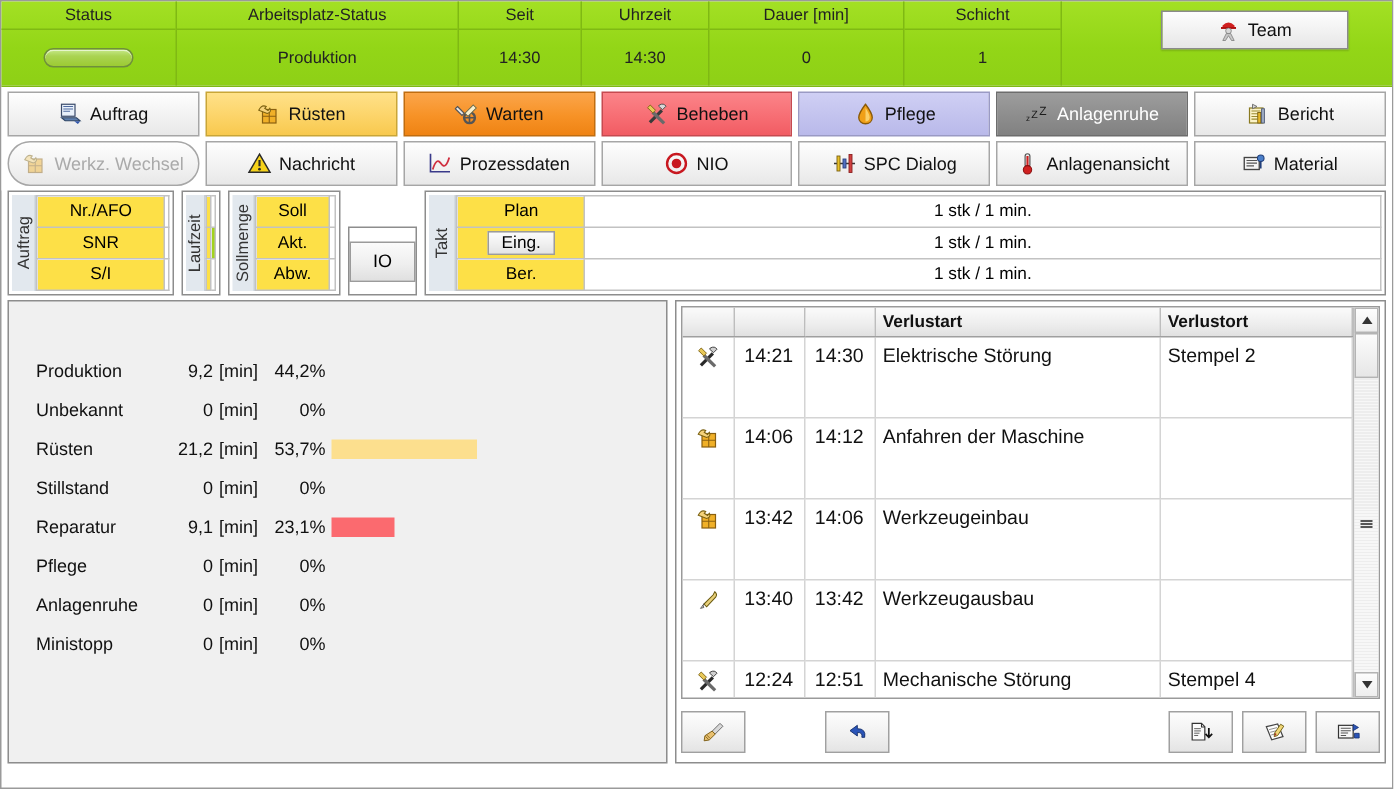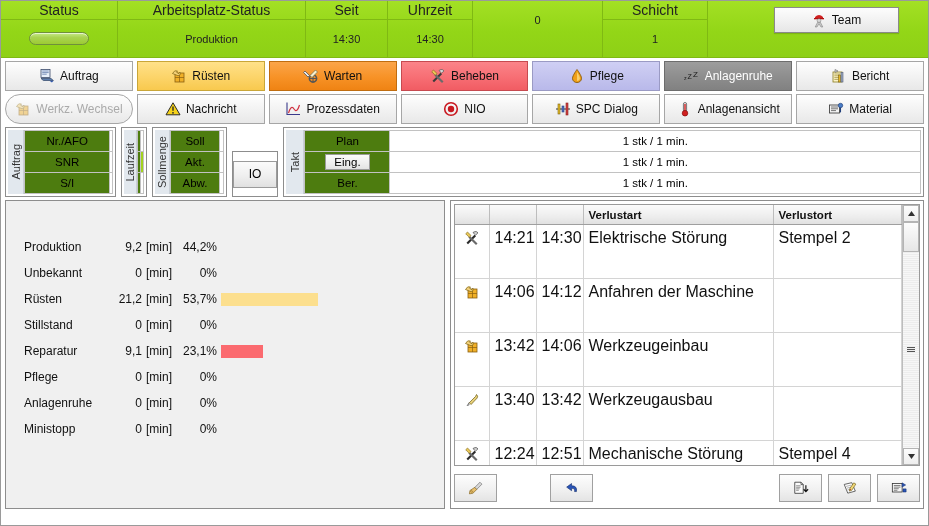--- a/index.html
+++ b/index.html
@@ -33,21 +33,21 @@
     box-sizing: border-box;
     border-right: 1px solid #7fb913;
     display: flex;
     flex-direction: column;
   }
   .sh-col:last-child { border-right: none; }
   .sh-head {
     height: 18px;
     line-height: 18px;
     text-align: center;
-    font-size: 14px;
+    font-size: 11px;
     color: #222;
     border-bottom: 1px solid #7fb913;
     white-space: nowrap;
     overflow: hidden;
   }
   .sh-body {
     height: 37px;
     display: flex;
     align-items: center;
     justify-content: center;
@@ -145,21 +145,21 @@
   }
   .ptable td {
     border: 1px solid #c2c2c2;
     height: 20px;
     font-size: 11.5px;
     text-align: center;
     padding: 0 3px;
     white-space: nowrap;
     overflow: hidden;
   }
-  .ptable td.lbl { background: #4d7c0f; }
+  .ptable td.lbl { background: #fde047; }
   .ptable td.green-cell { background: #a3d31f; }
   .cellbtn {
     display: inline-block;
     box-sizing: border-box;
     border: 1px solid #9b9b9b;
     background: linear-gradient(180deg,#fbfbfb 0%, #efefef 55%, #e3e3e3 100%);
     padding: 1px 8px;
     min-width: 56px;
     font-size: 11.5px;
   }
@@ -251,21 +251,21 @@
     color: #111;
     white-space: nowrap;
     overflow: hidden;
   }
   table.grid td {
     height: 48px;
     vertical-align: top;
     padding: 4px 5px 0 5px;
     border-right: 1px solid #d4d4d4;
     border-bottom: 1px solid #d4d4d4;
-    font-size: 16px;
+    font-size: 13px;
     color: #111;
     white-space: nowrap;
     overflow: hidden;
   }
   table.grid td.c-icon { text-align: center; padding-top: 5px; }
   table.grid td.c-time { text-align: center; }
   .vscroll {
     flex: 0 0 17px;
     box-sizing: border-box;
     border-left: 1px solid #bdbdbd;
@@ -332,20 +332,21 @@
     </div>
     <div class="sh-col" style="width:82px">
       <div class="sh-head">Seit</div>
       <div class="sh-body">14:30</div>
     </div>
     <div class="sh-col" style="width:85px">
       <div class="sh-head">Uhrzeit</div>
       <div class="sh-body">14:30</div>
     </div>
     <div class="sh-col" style="width:130px">
+      <div class="sh-head">Dauer [min]</div>
       <div class="sh-body">0</div>
     </div>
     <div class="sh-col" style="width:105px">
       <div class="sh-head">Schicht</div>
       <div class="sh-body">1</div>
     </div>
     <div class="sh-col" style="flex:1 1 auto">
       <div class="sh-body">
         <div class="team-btn">
           <span class="ic">

